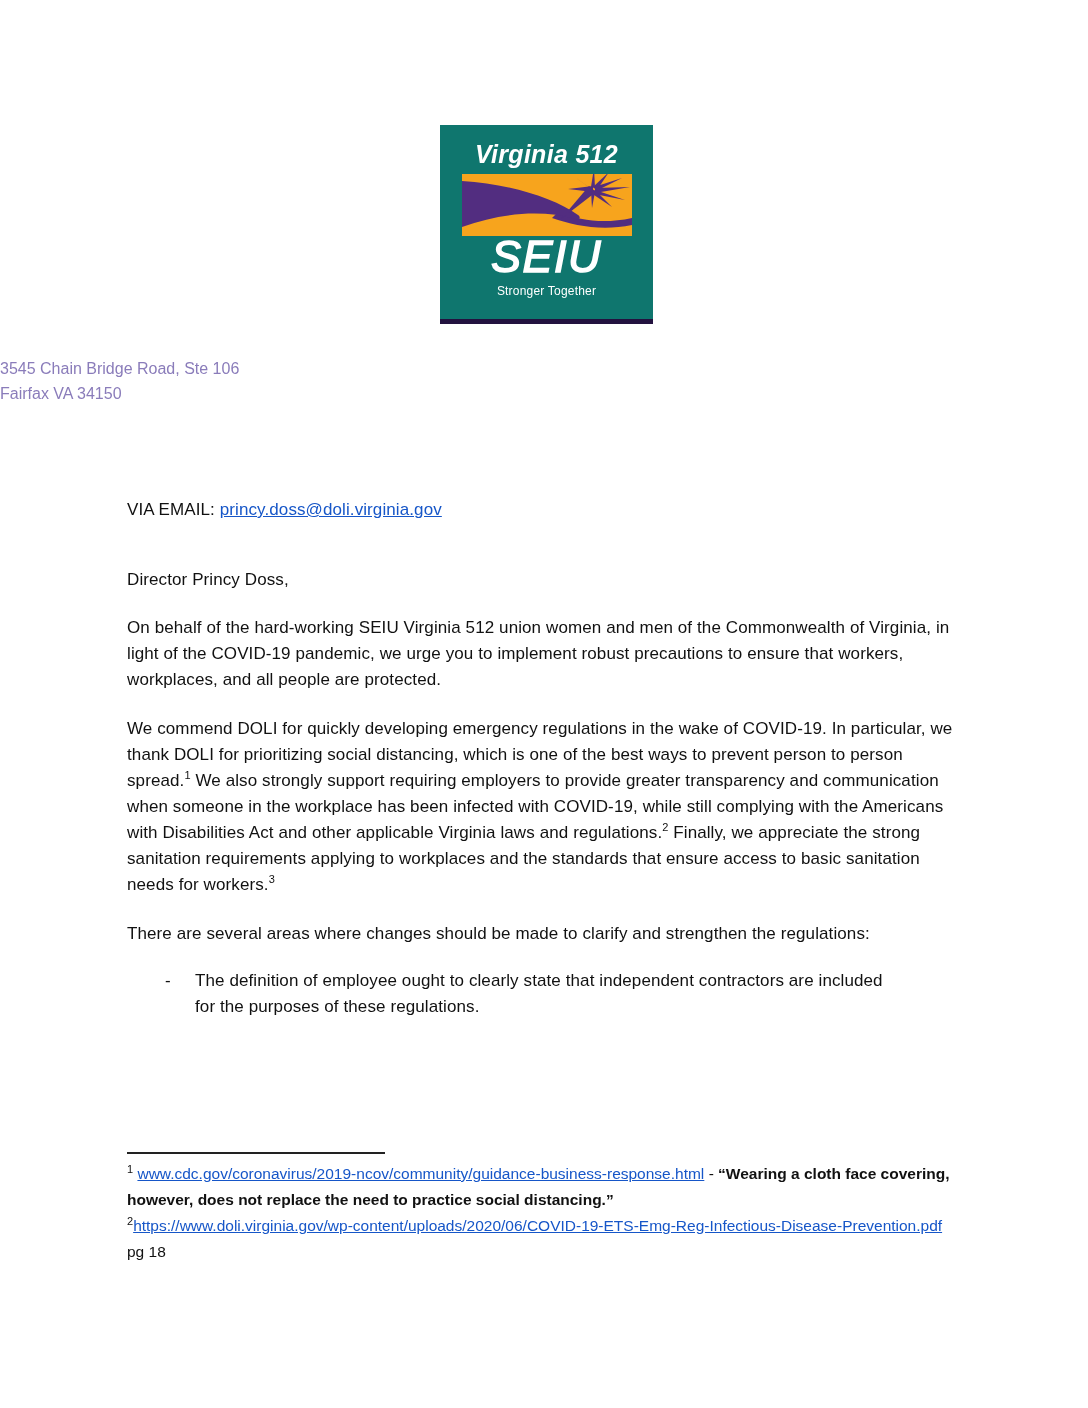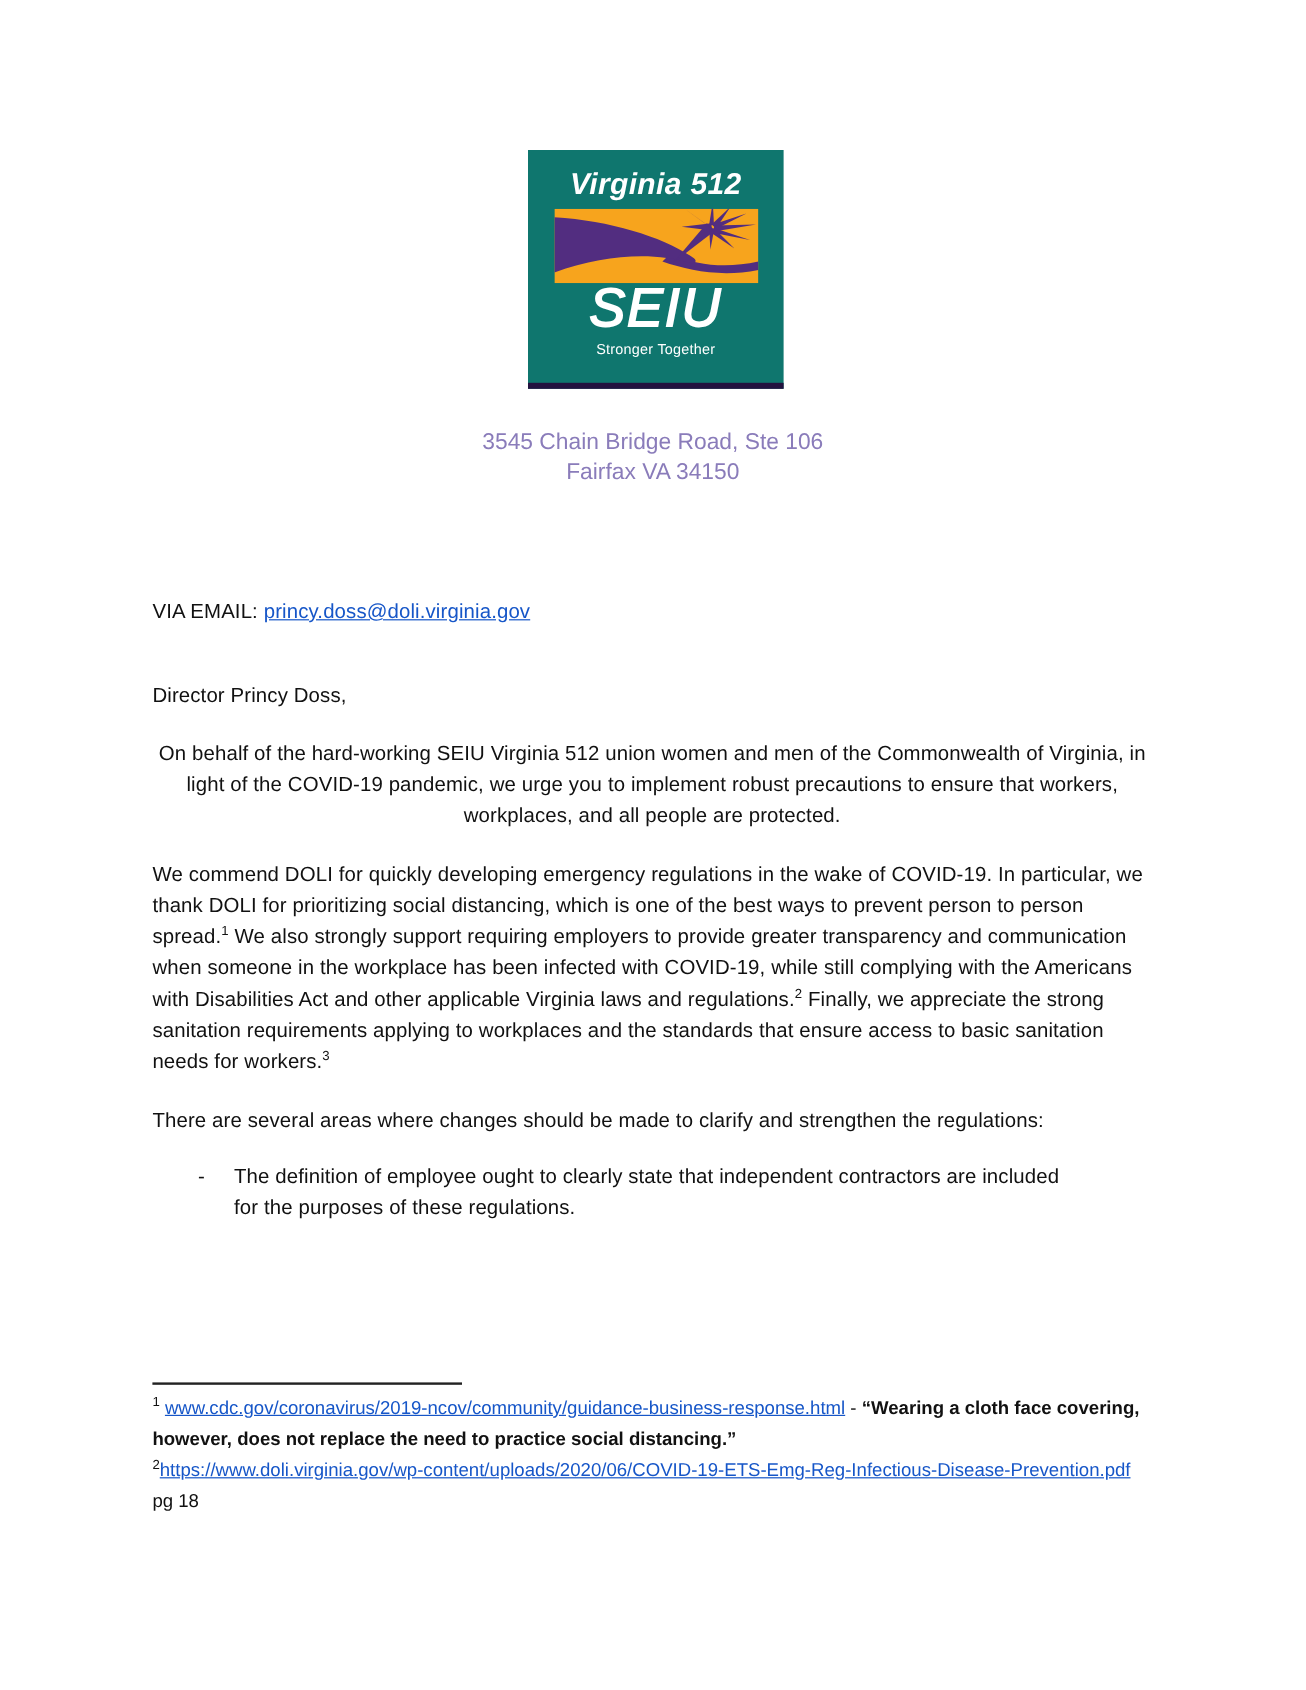--- a/index.html
+++ b/index.html
@@ -22,32 +22,32 @@
   }
   .logo-art { margin-top:5px; display:block; }
   .logo-acronym {
     color:#fff; font-weight:normal; font-style:italic; font-size:45px;
     line-height:0.95; letter-spacing:1.5px; -webkit-text-stroke:1.5px #fff;
   }
   .logo-tagline { color:#fff; font-size:12px; margin-top:5px; letter-spacing:0.2px; }
   
   .letterhead {
     position:absolute; top:356px; left:0; width:100%;
-    text-align:center; color:#8a7cba; font-size:19px; line-height:25px;
+    color:#8a7cba; font-size:16px; line-height:25px;
   }
   
   .content {
     position:absolute; top:476px; left:127px; width:833px;
     font-size:17px; line-height:26px; letter-spacing:0.1px;
   }
   .date { text-align:right; }
   .via-email { margin-top:21px; }
   .salutation { margin-top:44px; }
   .para { margin-top:23px; }
-  .para-first { margin-top:22px;text-align:center; }
+  .para-first { margin-top:22px; }
   sup { font-size:11px; vertical-align:super; line-height:0; }
   .link { color:#1656c8; text-decoration:underline; cursor:pointer; }
   .bullet { margin-top:21px; margin-left:38px; display:flex; }
   .bullet-marker { width:30px; flex:none; }
   .bullet-text { width:712px; }
   
   .footnotes {
     position:absolute; top:1152px; left:127px; width:833px;
     font-size:15.5px; line-height:26px;
   }

